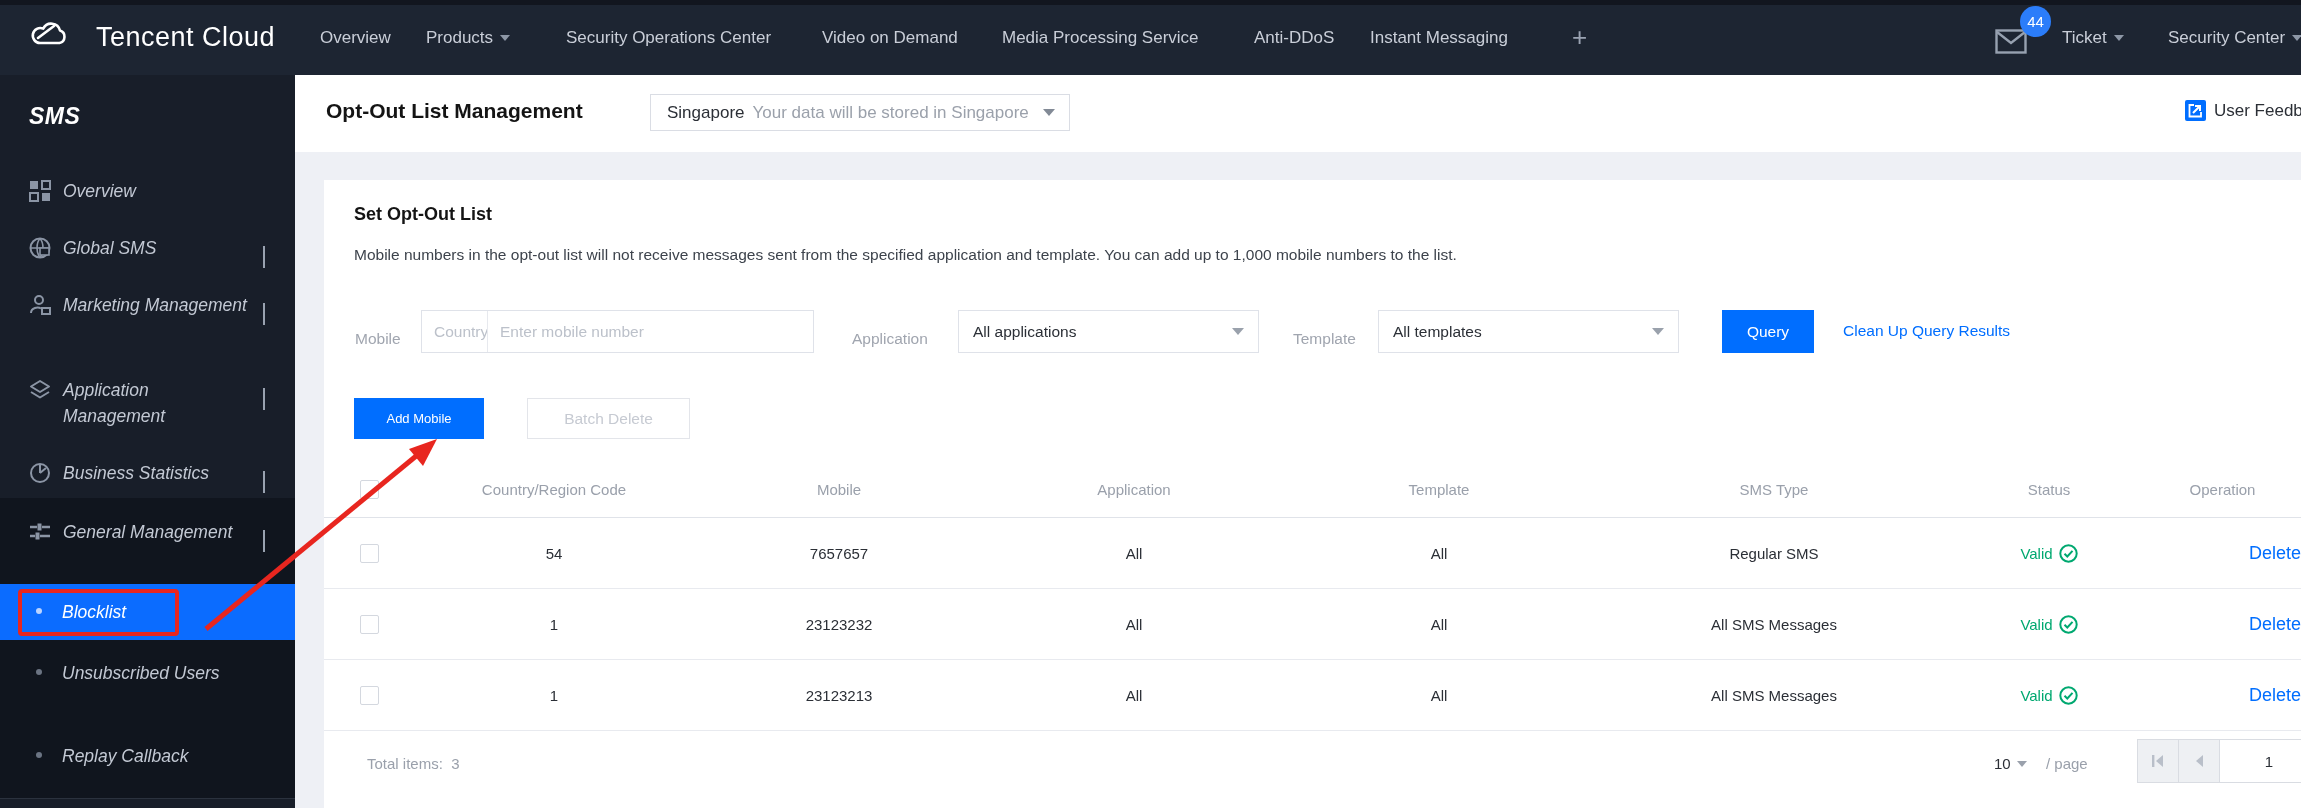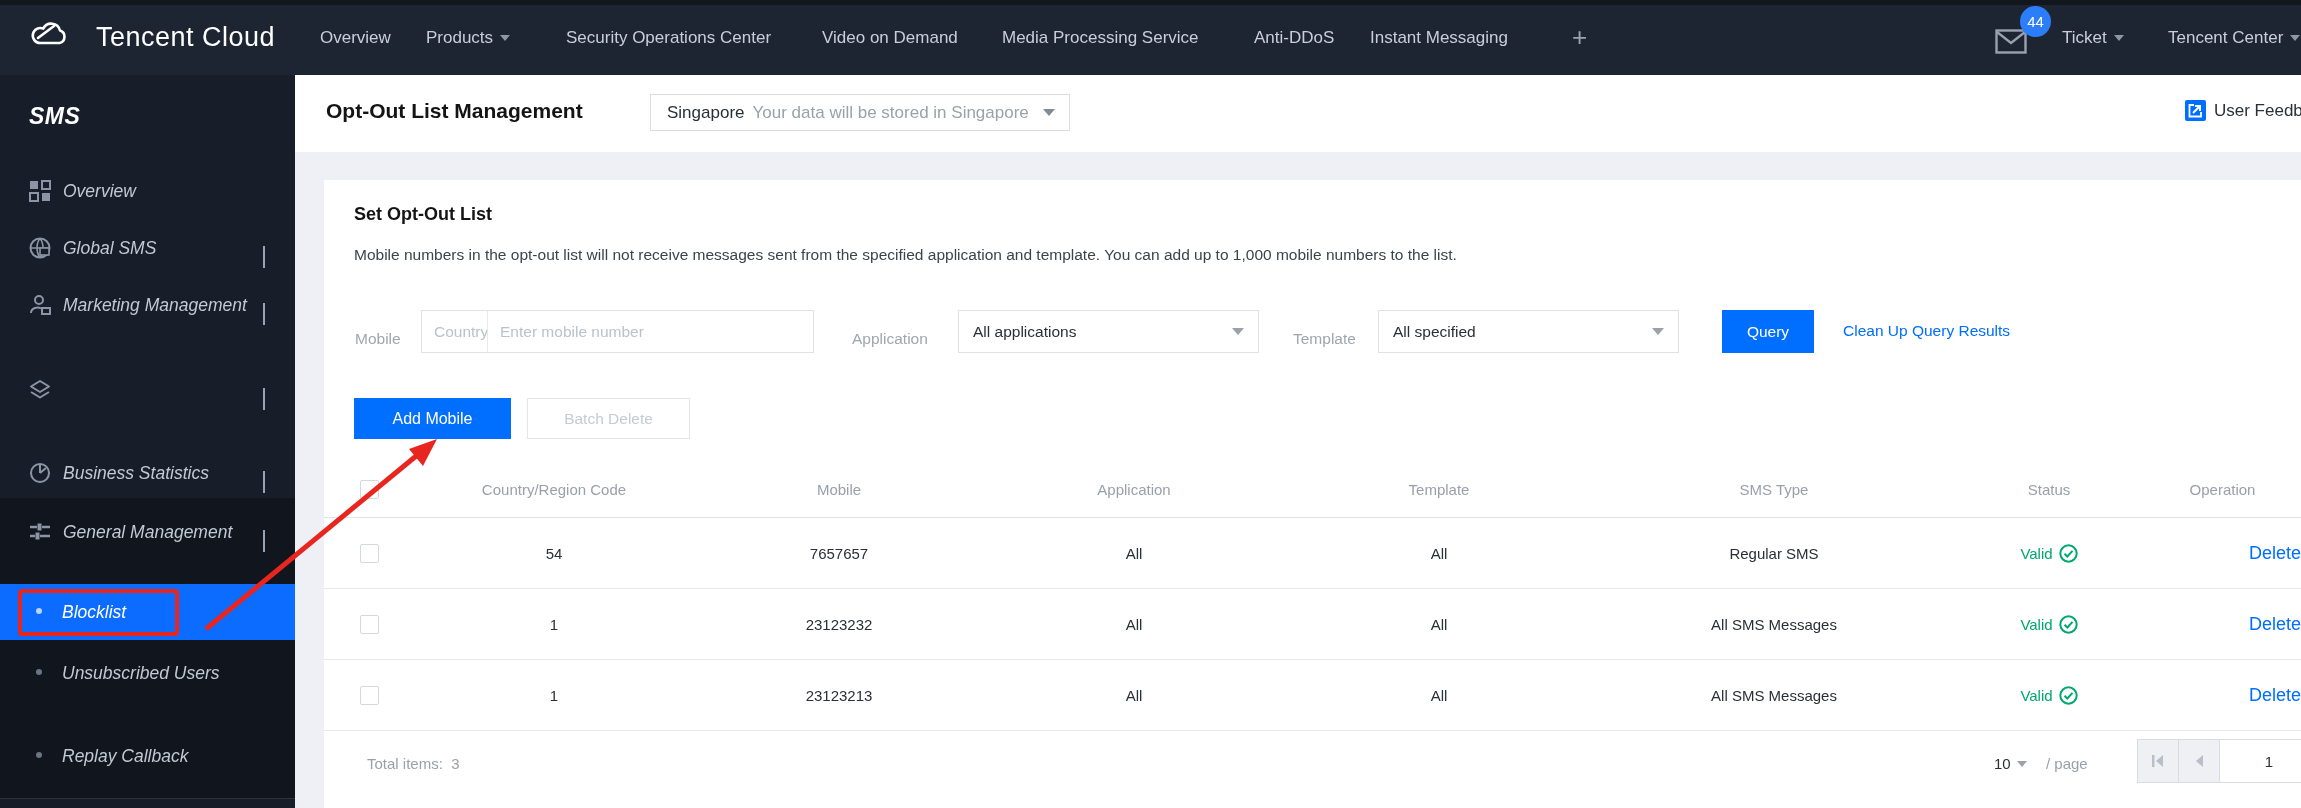--- a/index.html
+++ b/index.html
@@ -54,21 +54,21 @@
   .mobile-input-wrap input { border:none; outline:none; font-size:15.5px; font-family:"Liberation Sans",sans-serif; color:#333; height:100%; }
   .mobile-input-wrap input::placeholder { color:#bcc1ca; }
   .country-inp { width:66px; padding:0 0 0 12px; border-right:1px solid #e7e9ee !important; }
   .number-inp { flex:1; padding:0 12px; }
   .select-box { position:absolute; top:130px; height:43px; border:1px solid #dfe2e9; background:#fff; display:flex; align-items:center; padding:0 14px; font-size:15.5px; color:#2b2f36; cursor:pointer; }
   .select-box .sel-caret { margin-left:auto; width:0; height:0; border-left:6px solid transparent; border-right:6px solid transparent; border-top:7px solid #9aa1ac; }
   .btn-query { position:absolute; left:1398px; top:130px; width:92px; height:43px; background:#006eff; color:#fff; font-size:15.5px; border:none; cursor:pointer; font-family:"Liberation Sans",sans-serif; }
   .link-blue { color:#006eff; cursor:pointer; }
   .clean-link { position:absolute; left:1519px; top:142px; font-size:15.5px; }
 
-  .btn-add { position:absolute; left:30px; top:218px; width:157px; height:41px; background:#006eff; color:#fff; font-size:16px; border:none; cursor:pointer; font-family:"Liberation Sans",sans-serif; }
+  .btn-add { position:absolute; left:30px; top:218px; width:130px; height:41px; background:#006eff; color:#fff; font-size:13px; border:none; cursor:pointer; font-family:"Liberation Sans",sans-serif; }
   .btn-batch { position:absolute; left:203px; top:218px; width:163px; height:41px; background:#fff; color:#c6cad2; font-size:15.5px; border:1px solid #e3e5ea; cursor:not-allowed; font-family:"Liberation Sans",sans-serif; }
 
   
   .tbl { position:absolute; left:0; top:282px; width:1977px; }
   .tbl-row { display:grid; grid-template-columns:90px 280px 290px 300px 310px 360px 190px 1fr; align-items:center; }
   .tbl-head { height:56px; border-bottom:1px solid #e0e3e9; color:#9aa0ab; font-size:15px; }
   .tbl-body-row { height:71px; border-bottom:1px solid #e8eaef; color:#2b2f36; font-size:15px; }
   .cell-c { text-align:center; }
   .chk { width:19px; height:19px; border:1px solid #d4d8df; border-radius:2px; background:#fff; margin-left:36px; cursor:pointer; }
   .status-wrap { display:flex; align-items:center; justify-content:center; gap:6px; color:#00a870; }
@@ -135,21 +135,21 @@
       <rect x="1.5" y="1.5" width="29" height="22" fill="none" stroke="#97a1b0" stroke-width="2.4"></rect>
       <path d="M2 3 L16 14 L30 3" fill="none" stroke="#97a1b0" stroke-width="2.4"></path>
     </svg>
   </div>
   <div class="badge">44</div>
   <div class="nav-item" style="left:2062px;">
       <span>Ticket</span>
       <span class="caret-down"></span>
     </div>
   <div class="nav-item" style="left:2168px;">
-      <span>Tencent Center</span>
+      <span>Security Center</span>
       <span class="caret-down"></span>
     </div>
 </div>
 
 <div class="sidebar">
   <div class="sidebar-title">SMS</div>
 
   <div class="side-expanded-bg"></div>
 
   <div class="side-item" style="top:103px;">
@@ -184,20 +184,21 @@
     <span class="lbl">Marketing Management</span>
     <span class="chev"><span class="chev-d"></span></span>
   </div>
 
   <div class="side-item" style="top:302px;">
     <span class="icon">
       <svg width="22" height="22" viewBox="0 0 22 22">
         <path d="M11 2 L20 7.5 L11 13 L2 7.5 Z" fill="none" stroke="#8b95a5" stroke-width="2" stroke-linejoin="round"></path>
         <path d="M2 13 L11 18.5 L20 13" fill="none" stroke="#8b95a5" stroke-width="2" stroke-linejoin="round"></path>
       </svg></span>
+    <span class="lbl">Application Management</span>
     <span class="chev"><span class="chev-d"></span></span>
   </div>
 
   <div class="side-item" style="top:385px;">
     <span class="icon">
       <svg width="22" height="22" viewBox="0 0 22 22">
         <circle cx="11" cy="11" r="9" fill="none" stroke="#8b95a5" stroke-width="2"></circle>
         <path d="M11 11 L11 3 M11 11 L17 6" stroke="#8b95a5" stroke-width="2"></path>
       </svg></span>
     <span class="lbl">Business Statistics</span>
@@ -262,21 +263,21 @@
   </div>
 
   <div class="filter-label" style="left:528px;">Application</div>
   <div class="select-box" style="left:634px; width:301px;">
     <span>All applications</span>
     <span class="sel-caret"></span>
   </div>
 
   <div class="filter-label" style="left:969px;">Template</div>
   <div class="select-box" style="left:1054px; width:301px;">
-    <span>All specified</span>
+    <span>All templates</span>
     <span class="sel-caret"></span>
   </div>
 
   <button class="btn-query">Query</button>
   <span class="clean-link link-blue">Clean Up Query Results</span>
 
   <button class="btn-add">Add Mobile</button>
   <button class="btn-batch">Batch Delete</button>
 
   <div class="tbl">

